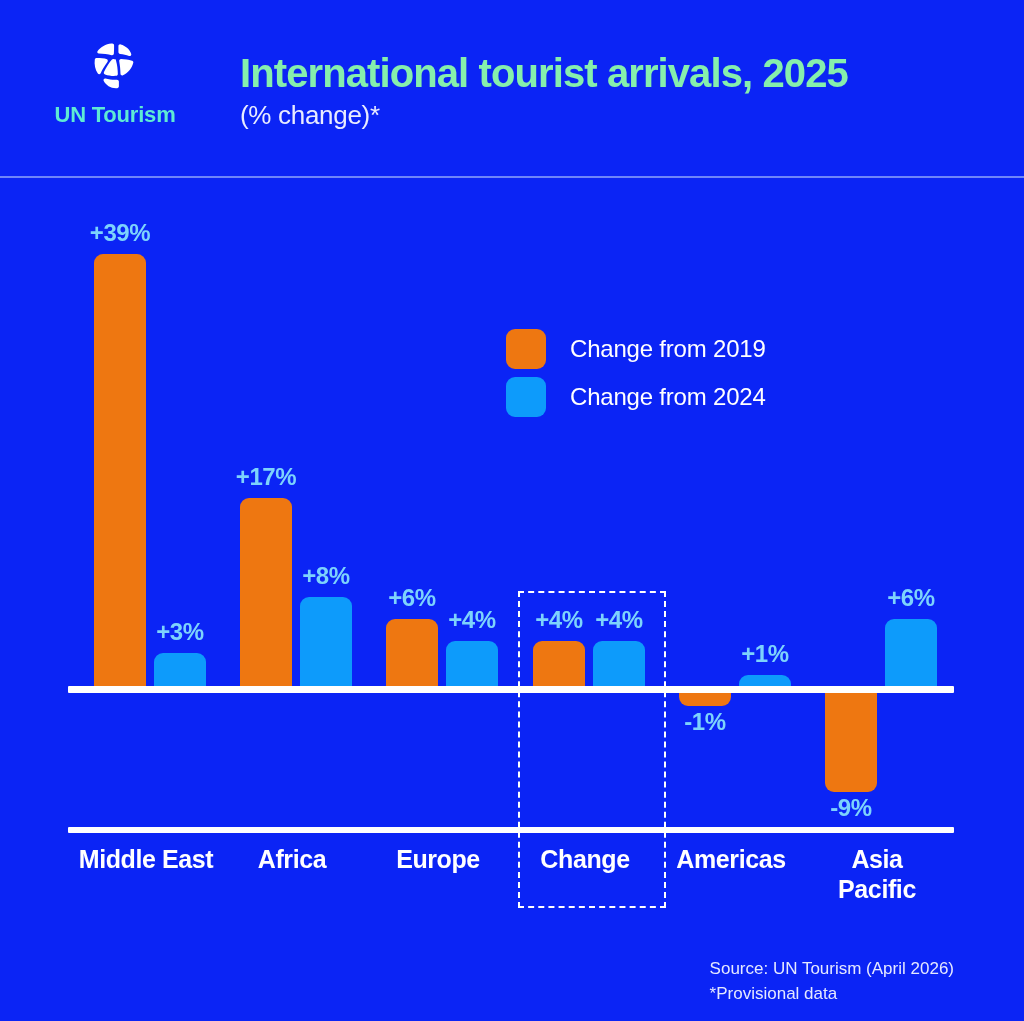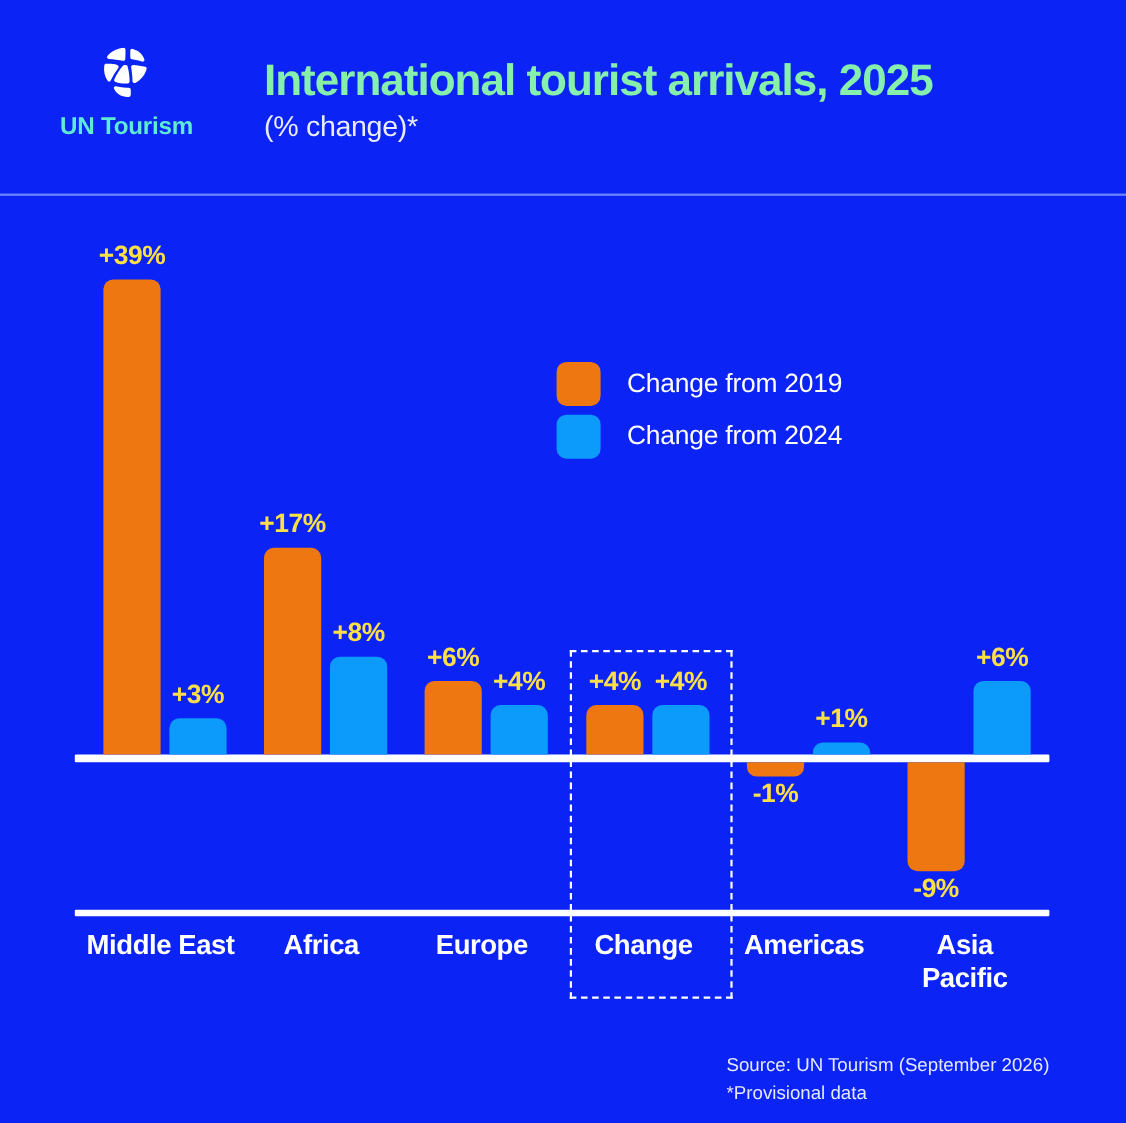--- a/index.html
+++ b/index.html
@@ -136,21 +136,21 @@
   .bar.neg {
     border-radius: 0 0 9px 9px;
   }
   .bar-value {
     position: absolute;
     width: 110px;
     text-align: center;
     font-size: 24px;
     font-weight: bold;
     letter-spacing: -0.4px;
-    color: #fde047;
+    color: #7dd3fc;
     white-space: nowrap;
   }
 
   
   .cat-label {
     position: absolute;
     top: 666px;
     width: 200px;
     text-align: center;
     font-size: 25px;
@@ -253,18 +253,18 @@
     <div class="bar-value" style="left:856px; top:406px;">+6%</div>
 
     <div class="cat-label" style="left:192px;">Africa</div>
     <div class="cat-label" style="left:46px;">Middle East</div>
     <div class="cat-label" style="left:338px;">Europe</div>
     <div class="cat-label" style="left:485px;">Change</div>
     <div class="cat-label" style="left:631px;">Americas</div>
     <div class="cat-label" style="left:777px; width:200px;">Asia<br>Pacific</div>
 
     <div id="footer">
-      <div>Source: UN Tourism (September 2026)</div>
+      <div>Source: UN Tourism (April 2026)</div>
       <div>*Provisional data</div>
     </div>
 
   </div>
 </div>
 
 </body></html>

